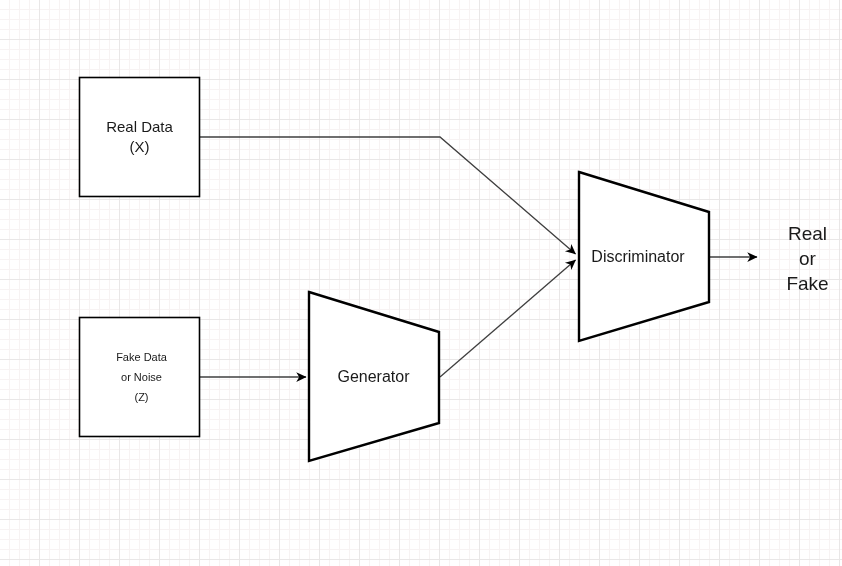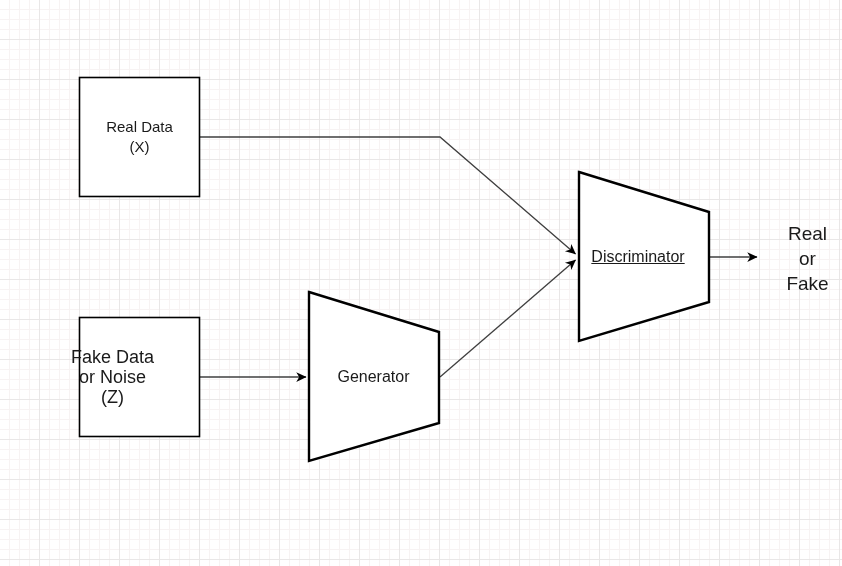--- a/index.html
+++ b/index.html
@@ -33,23 +33,23 @@
     display: flex;
     align-items: center;
     justify-content: center;
     text-align: center;
     white-space: pre-line;
     color: #1a1a1a;
     pointer-events: none;
     border-radius: 21px;
   }
   .label-real-data   { left: 79px;  top: 77px;  width: 121px; height: 120px; font-size: 15px; line-height: 20px; }
-  .label-fake-data   { left: 62px;  top: 317px; width: 101px; height: 120px; font-size: 18px; line-height: 20px; }
+  .label-fake-data   { left: 91px;  top: 317px; width: 101px; height: 120px; font-size: 11px; line-height: 20px; }
   .label-generator   { left: 309px; top: 292px; width: 129px; height: 169px; font-size: 16px; line-height: 20px; }
-  .label-discrim     { left: 579px; top: 172px; width: 118px; height: 169px; font-size: 16px; line-height: 20px; text-decoration: underline; }
+  .label-discrim     { left: 579px; top: 172px; width: 118px; height: 169px; font-size: 16px; line-height: 20px; }
   .label-output      { left: 759px; top: 221px; width: 97px;  height: 75px;  font-size: 19px; line-height: 25px; }
 </style>
 </head>
 <body>
 
 <div class="canvas">
 
   <svg class="diagram-layer" viewBox="0 0 842 566">
     <defs>
       <marker id="arrowhead" viewBox="0 0 12 12" markerWidth="13" markerHeight="13" refX="10.5" refY="6" orient="auto" markerUnits="userSpaceOnUse">

